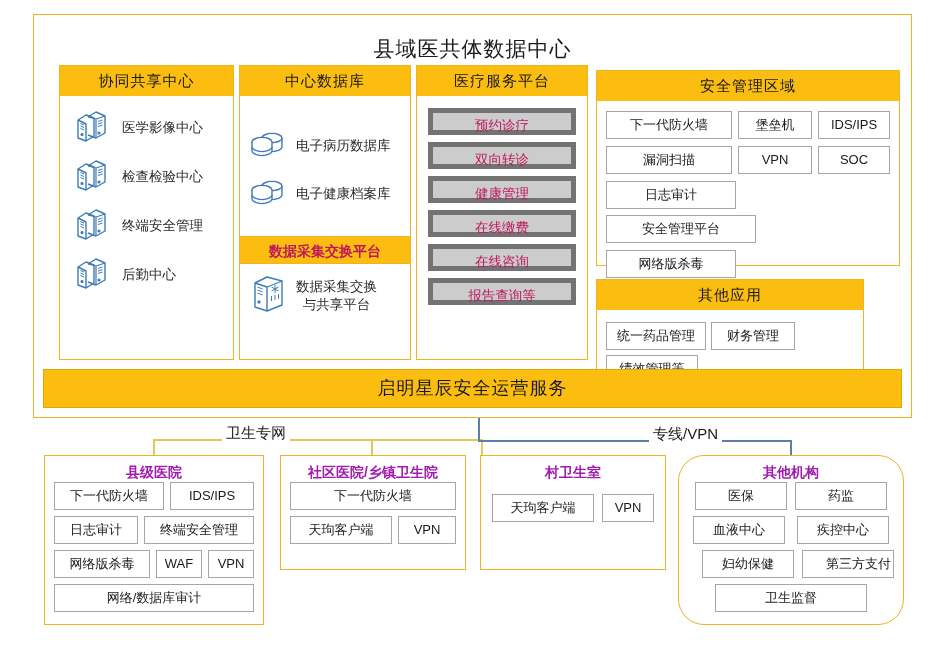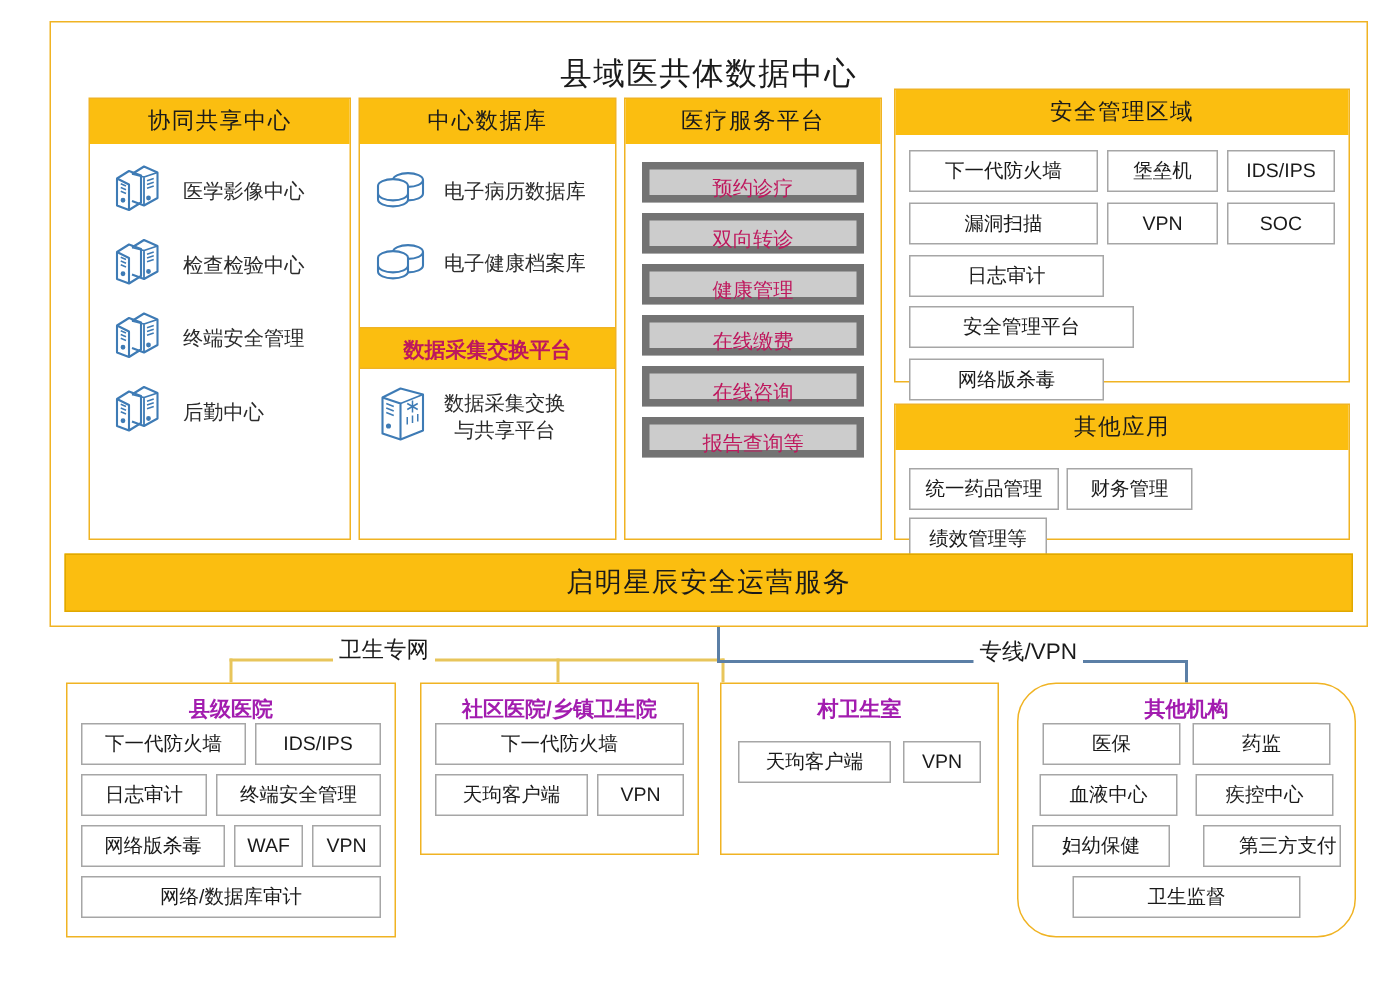--- a/index.html
+++ b/index.html
@@ -243,21 +243,21 @@
           </span>
           <span class="lbl">后勤中心</span>
         </div>
 
       </div>
     </div>
 
     <div class="panel" style="left:205px; top:50px; width:172px; height:295px;">
       <div class="panel-head">中心数据库</div>
 
-      <div style="padding-top:8px;">
+      <div style="padding-top:26px;">
         <div class="db-row">
           <span class="ico">
             <svg width="40" height="34" viewBox="0 0 40 34">
               <g fill="none" stroke="#3E7BB5" stroke-width="1.4">
                 <ellipse cx="24" cy="11" rx="10" ry="4.6"></ellipse>
                 <path d="M14 11 L14 20 C14 22.5 18.5 24.6 24 24.6 C29.5 24.6 34 22.5 34 20 L34 11"></path>
                 <ellipse cx="14" cy="15" rx="10" ry="4.6" fill="#ffffff"></ellipse>
                 <path d="M4 15 L4 24 C4 26.5 8.5 28.6 14 28.6 C19.5 28.6 24 26.5 24 24 L24 15" fill="#ffffff"></path>
                 <path d="M4 20 C4 22.5 8.5 24.6 14 24.6 C19.5 24.6 24 22.5 24 20"></path>
               </g>
@@ -310,21 +310,21 @@
       <div class="panel-body" style="padding:12px 11px;">
         <div class="gray-btn">预约诊疗</div>
         <div class="gray-btn">双向转诊</div>
         <div class="gray-btn">健康管理</div>
         <div class="gray-btn">在线缴费</div>
         <div class="gray-btn">在线咨询</div>
         <div class="gray-btn">报告查询等</div>
       </div>
     </div>
 
-    <div class="panel" style="left:562px; top:44px; width:304px; height:196px;">
+    <div class="panel" style="left:562px; top:55px; width:304px; height:196px;">
       <div class="panel-head">安全管理区域</div>
       <div class="panel-body" style="padding:10px 9px;">
 
         <div class="chip-grid" style="margin-bottom:7px;">
           <div class="chip" style="width:126px;">下一代防火墙</div>
           <div class="chip" style="width:74px;">堡垒机</div>
           <div class="chip" style="width:72px;">IDS/IPS</div>
         </div>
 
         <div class="chip-grid" style="margin-bottom:7px;">
@@ -339,21 +339,21 @@
         </div>
 
         <div class="chip-grid">
           <div class="chip" style="width:130px;">网络版杀毒</div>
           <div class="chip" style="width:150px;">网络/数据库审计</div>
         </div>
 
       </div>
     </div>
 
-    <div class="panel" style="left:562px; top:254px; width:304px; height:91px;">
+    <div class="panel" style="left:562px; top:264px; width:268px; height:91px;">
       <div class="panel-head">其他应用</div>
       <div class="panel-body" style="padding:12px 9px;">
         <div class="chip-grid" style="gap:5px;">
           <div class="chip" style="width:100px;">统一药品管理</div>
           <div class="chip" style="width:84px;">财务管理</div>
           <div class="chip" style="width:92px;">绩效管理等</div>
         </div>
       </div>
     </div>
 
@@ -415,21 +415,21 @@
   <div class="inst" style="left:678px; top:455px; width:226px; height:170px;border-radius:26px;">
     <div class="inst-title">其他机构</div>
     <div class="chip-grid" style="justify-content:center; gap:8px; margin-bottom:6px;">
       <div class="chip" style="width:92px;">医保</div>
       <div class="chip" style="width:92px;">药监</div>
     </div>
     <div class="chip-grid" style="justify-content:center; gap:12px; margin-bottom:6px;">
       <div class="chip" style="width:92px;">血液中心</div>
       <div class="chip" style="width:92px;">疾控中心</div>
     </div>
-    <div class="chip-grid" style="justify-content:space-between; gap:8px; margin-bottom:6px;">
+    <div class="chip-grid" style="justify-content:flex-end; gap:8px; margin-bottom:6px;">
       <div class="chip" style="width:92px;">妇幼保健</div>
       <div class="chip" style="width:92px;padding-left:21px;">第三方支付</div>
     </div>
     <div class="chip-grid" style="justify-content:center;">
       <div class="chip" style="width:152px;">卫生监督</div>
     </div>
   </div>
 
 </div>
 

